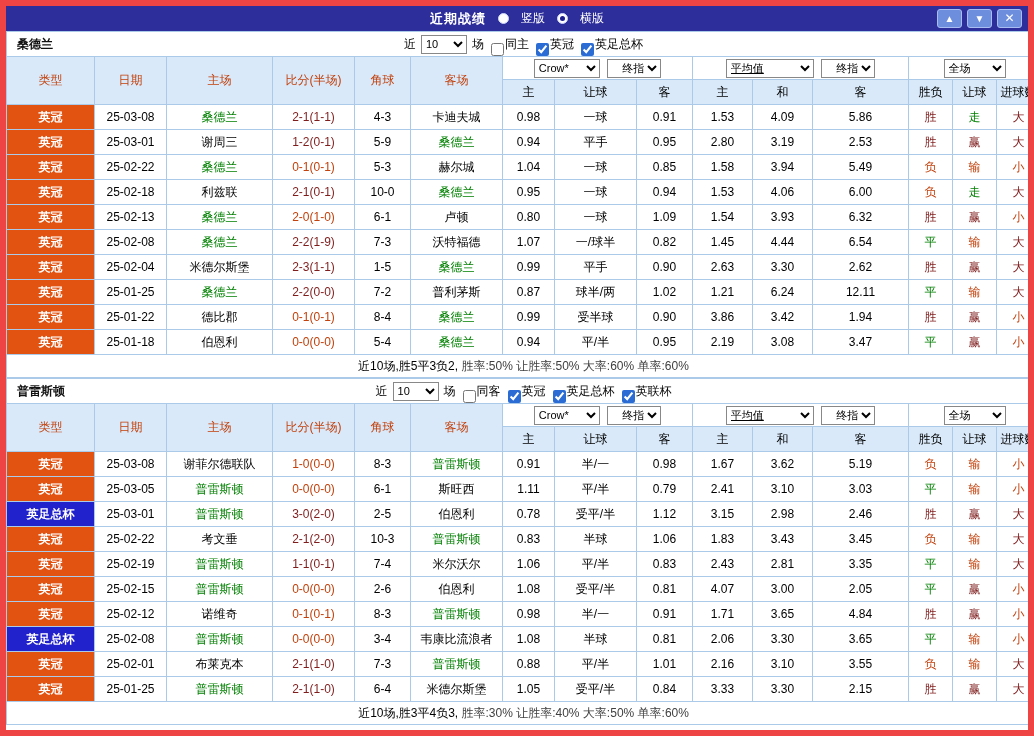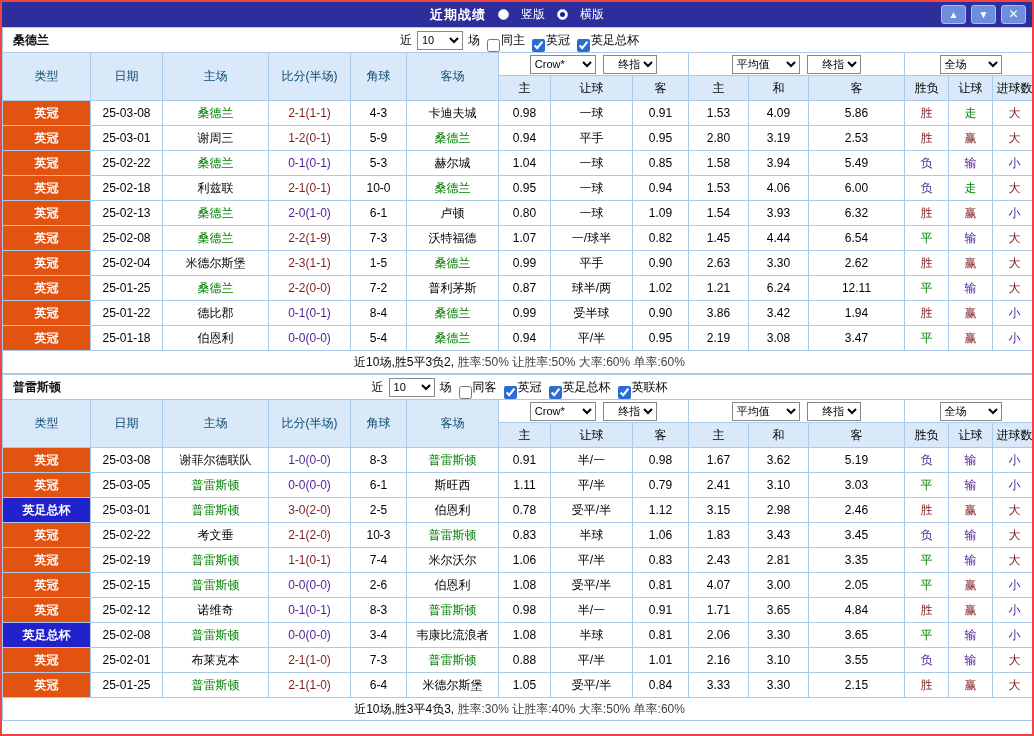--- a/index.html
+++ b/index.html
@@ -2,21 +2,21 @@
 <html><head>
 <meta charset="utf-8">
 <style>
   * { box-sizing: border-box; }
   html,body { margin:0; padding:0; background:#fff; }
   body {
     width:1034px; height:736px;
     font-family:"Liberation Sans","DejaVu Sans",sans-serif;
     font-size:12px; color:#000;
   }
-  .widget { width:1034px; height:736px; border:2px solid #ef4444; background:#fff; overflow:hidden; }
+  .widget { width:1034px; height:736px; border:6px solid #ef4444; background:#fff; overflow:hidden; }
 
   
   .titlebar {
     height:25px; background:#2d2d9b; color:#fff;
     display:flex; align-items:center; position:relative;
   }
   .tb-center { flex:1; display:flex; justify-content:center; align-items:center; gap:12px; }
   .tb-title { font-weight:bold; font-size:13px; letter-spacing:1px; }
   .tb-radio { display:inline-flex; align-items:center; gap:12px; cursor:pointer; }
   .radio {
@@ -45,33 +45,33 @@
   .filters { display:inline-flex; align-items:center; gap:3px; line-height:24px; }
   .filters label { display:inline-flex; align-items:flex-end; cursor:pointer; }
   .filters input[type="checkbox"] { width:13px; height:13px; margin:0 1px 0 4px; accent-color:#2b6cd4; vertical-align:middle; }
   select.sel {
     height:19px; font-size:11px; border:1px solid #888; background:#fff;
     font-family:"Liberation Sans","DejaVu Sans",sans-serif; margin:0 2px; vertical-align:middle;
   }
   .sel-recent { width:46px; }
   .sel-provider { width:66px; }
   .sel-time { width:54px;text-align:right; }
-  .sel-average { width:68px; }
+  .sel-average { width:88px;text-decoration:underline; }
   .sel-scope { width:62px; }
 
   .sel-cell { height:23px; background:#fff; }
-  .hlbl { background:#d9e9f9; color:#0c4a6e; height:23px; }
+  .hlbl { background:#d9e9f9; color:#c2410c; height:23px; }
   .r-labels th { background:#d9e9f9; height:25px; }
 
   tbody td { height:25px; background:#fff; }
   .type-red  { background:#e25210; color:#fff; font-weight:bold; }
   .type-blue { background:#2222cc; color:#fff; font-weight:bold; }
   .focal { color:#008000; }
   .c-red   { color:#7f1d1d; }
-  .c-blue  { color:#4c1d95; }
+  .c-blue  { color:#c2410c; }
   .c-green { color:#008000; }
 
   .summary-cell { height:23px; background:#fff; }
   .sum-red { color:#404040; }
 </style>
 </head>
 <body>
 
 <div class="widget">
 

